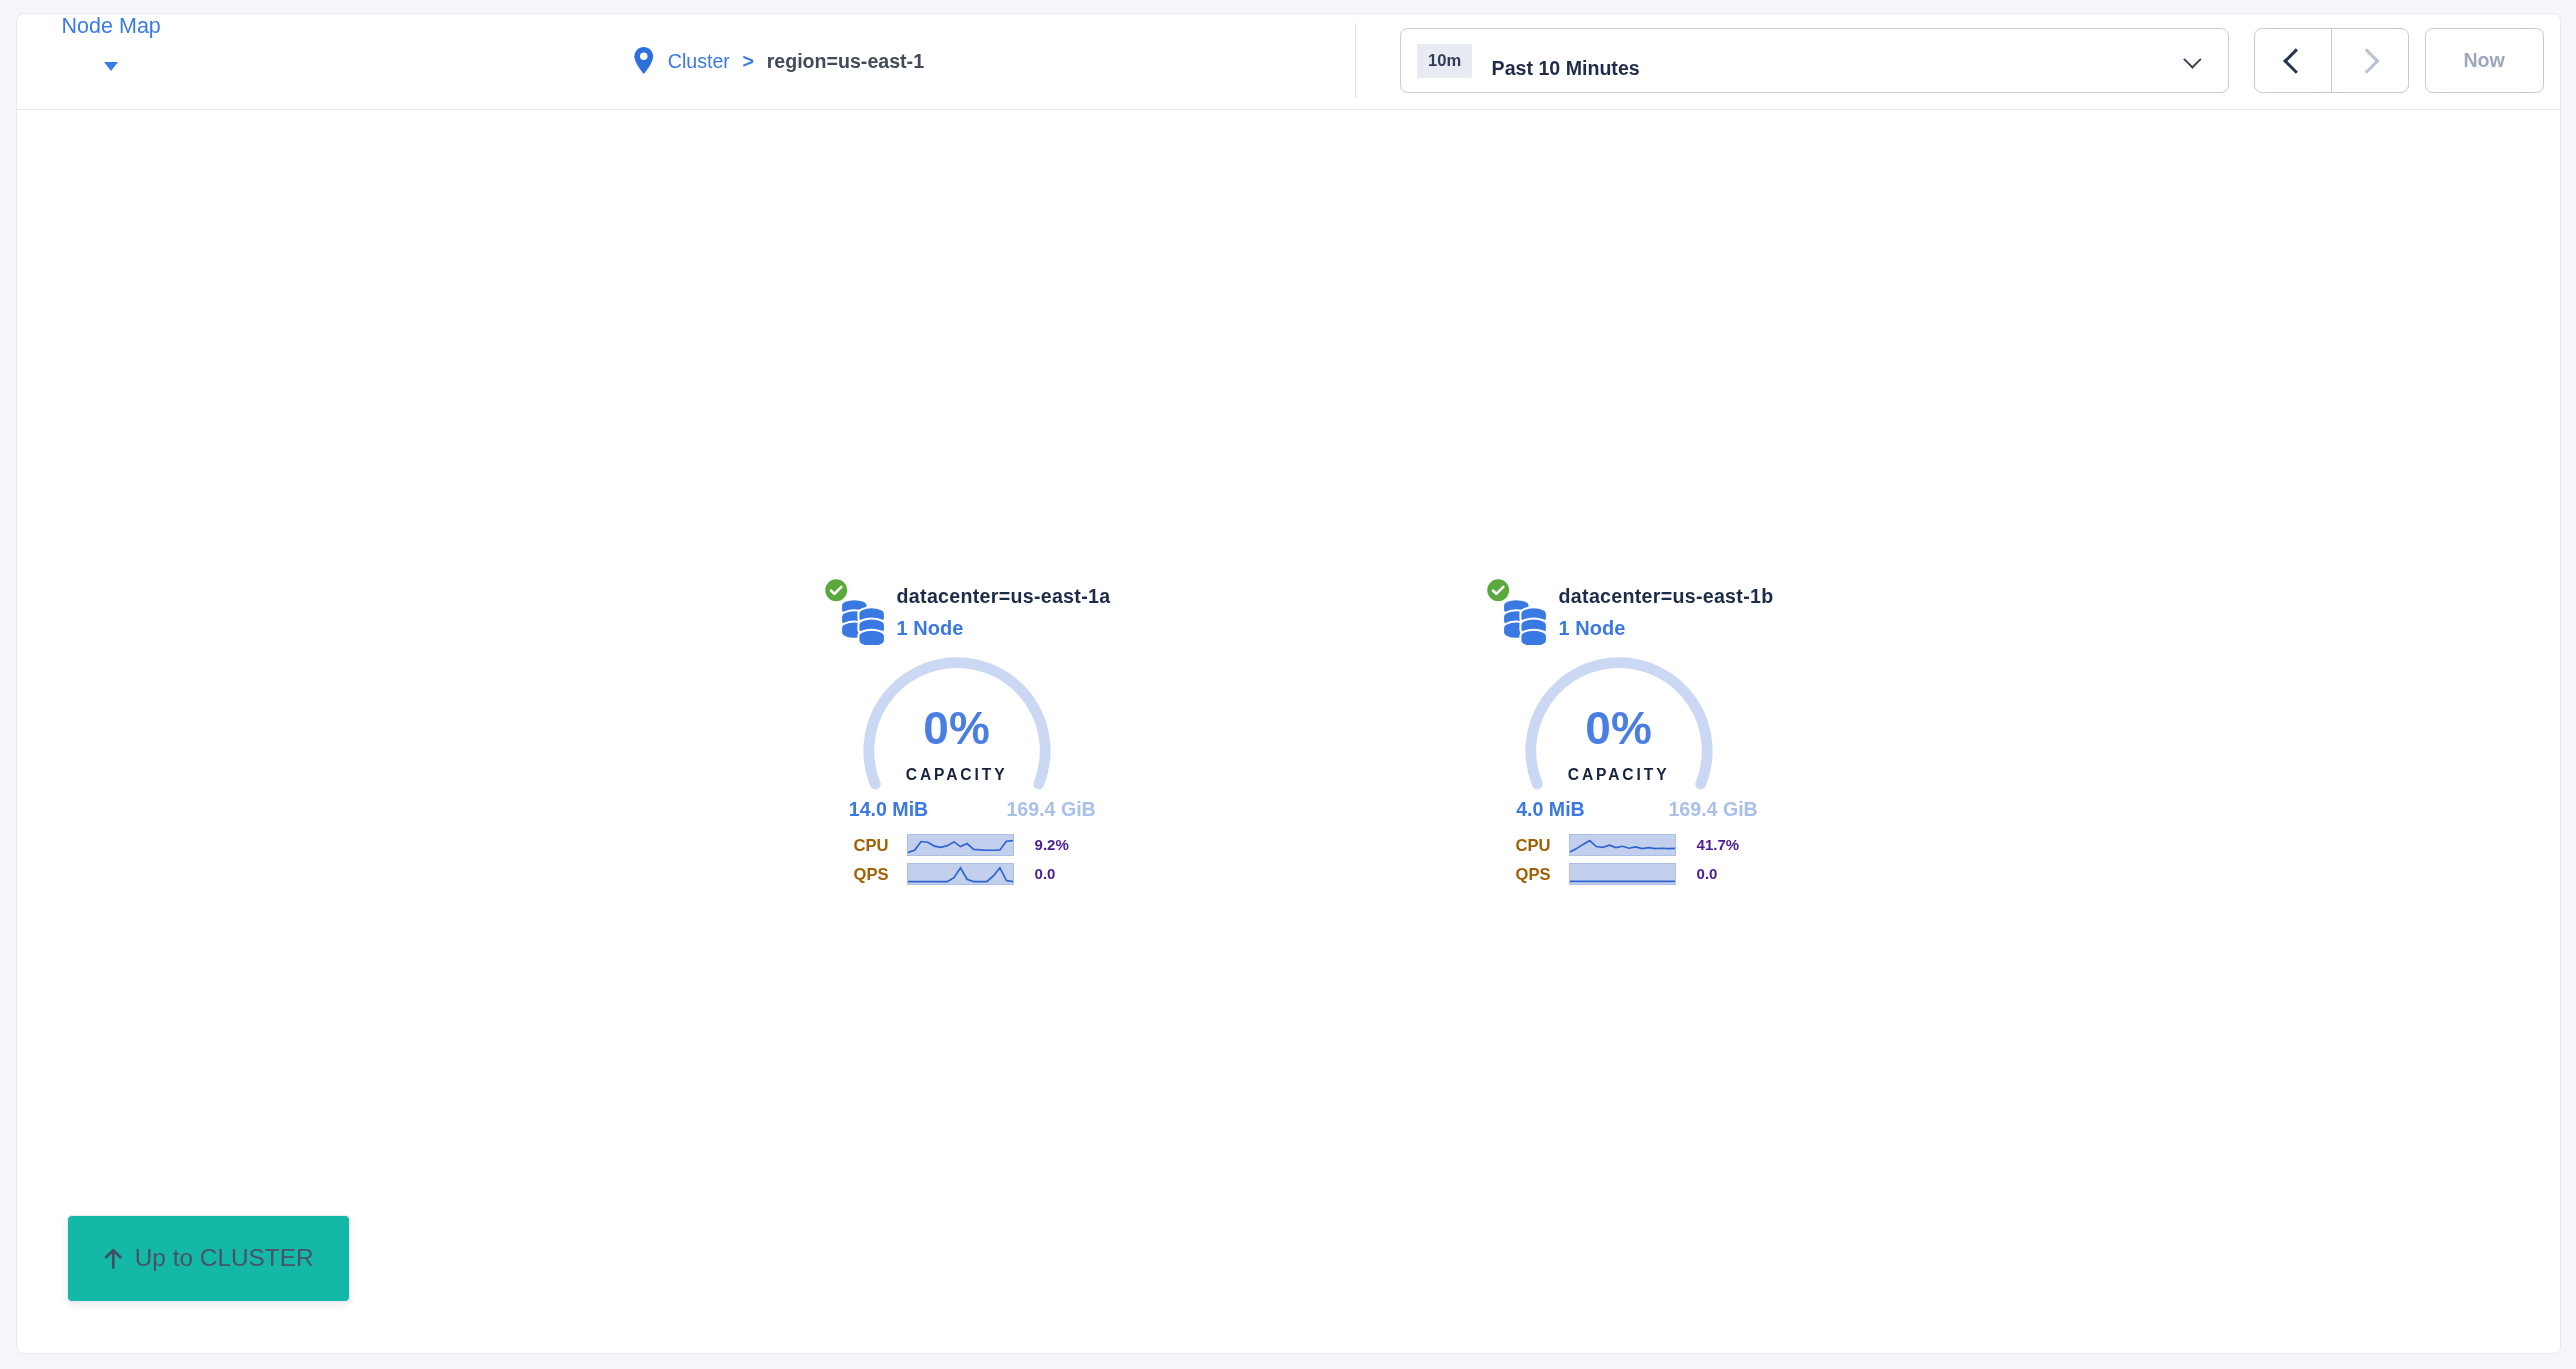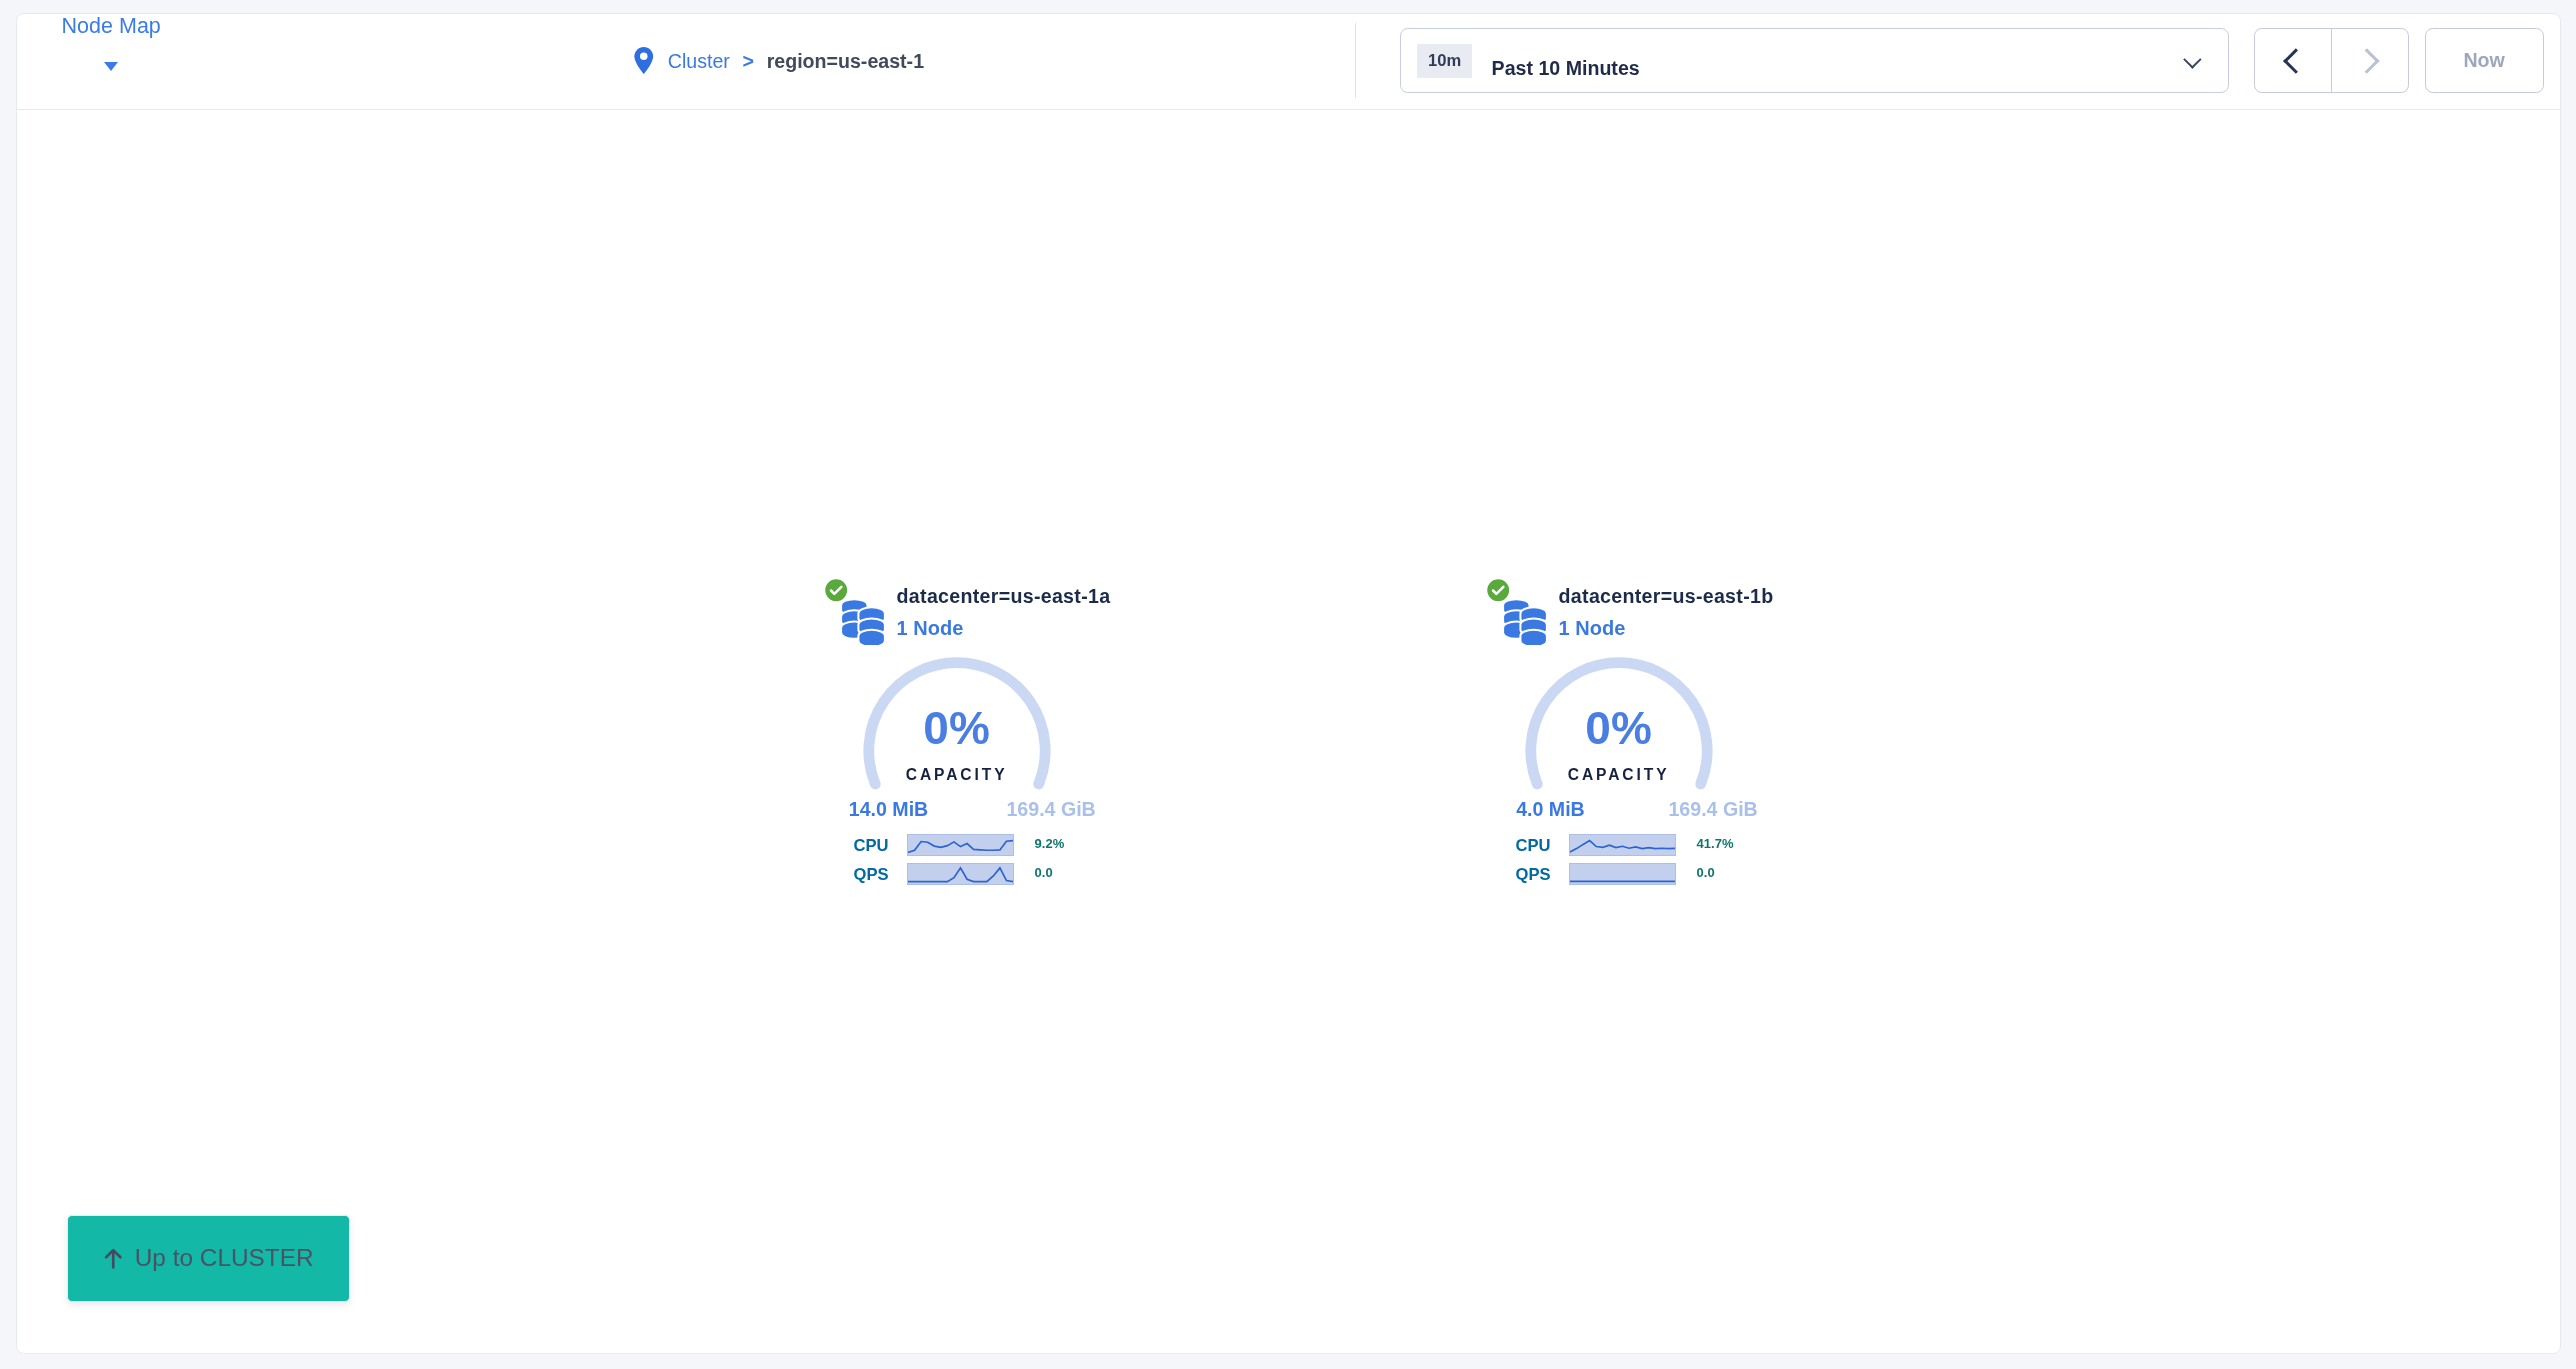--- a/index.html
+++ b/index.html
@@ -53,24 +53,24 @@
   .check-icon{position:absolute;left:32px;top:2.9px;z-index:3;}
   .db-icon{position:absolute;left:46px;top:18.6px;z-index:2;}
   .dc-title{position:absolute;left:106px;top:11.7px;font-size:19.6px;font-weight:bold;color:#1c2b49;letter-spacing:0.3px;}
   .dc-sub{position:absolute;left:106px;top:43px;font-size:20px;font-weight:bold;color:#3b79e2;cursor:pointer;}
   .ring{position:absolute;left:68px;top:79px;}
   .pct{position:absolute;left:68px;top:127px;width:196px;text-align:center;font-size:46px;font-weight:bold;color:#4a7ee3;}
   .cap-label{position:absolute;left:68px;top:192px;width:196px;text-align:center;font-size:15.6px;font-weight:bold;color:#17233e;letter-spacing:2.9px;}
   .used{position:absolute;left:24.4px;top:224px;width:147px;text-align:center;font-size:19.6px;font-weight:bold;color:#3b79e2;}
   .total{position:absolute;left:187px;top:224px;width:147px;text-align:center;font-size:19.6px;font-weight:bold;color:#a9c0ea;}
   .metric-row{position:absolute;left:0;width:333px;height:22.5px;}
-  .metric-label{position:absolute;left:0;top:2px;width:98px;text-align:right;font-size:16.6px;font-weight:bold;color:#0369a1;}
+  .metric-label{position:absolute;left:0;top:2px;width:98px;text-align:right;font-size:16.6px;font-weight:bold;color:#a16207;}
   .sparkbox{position:absolute;left:116px;top:0;width:107px;height:22.5px;background:#c3d0ed;border:1px solid #aebee6;box-sizing:border-box;}
   .sparkbox svg{display:block;width:100%;height:100%;}
-  .metric-value{position:absolute;left:244px;top:2px;font-size:13px;font-weight:bold;color:#0f766e;}
+  .metric-value{position:absolute;left:244px;top:2px;font-size:15px;font-weight:bold;color:#4c1d95;}
   
   .up-btn{
     position:absolute;left:50px;top:1105px;width:283px;height:87px;
     background:#14b8a6;border:1px solid #ececf1;border-radius:4.9px;box-sizing:border-box;
     box-shadow:0 2.9px 7.8px rgba(40,50,80,.10);
     display:flex;align-items:center;justify-content:center;gap:11.7px;
     font-size:24.4px;color:#4a5366;cursor:pointer;
   }
 </style>
 </head>

